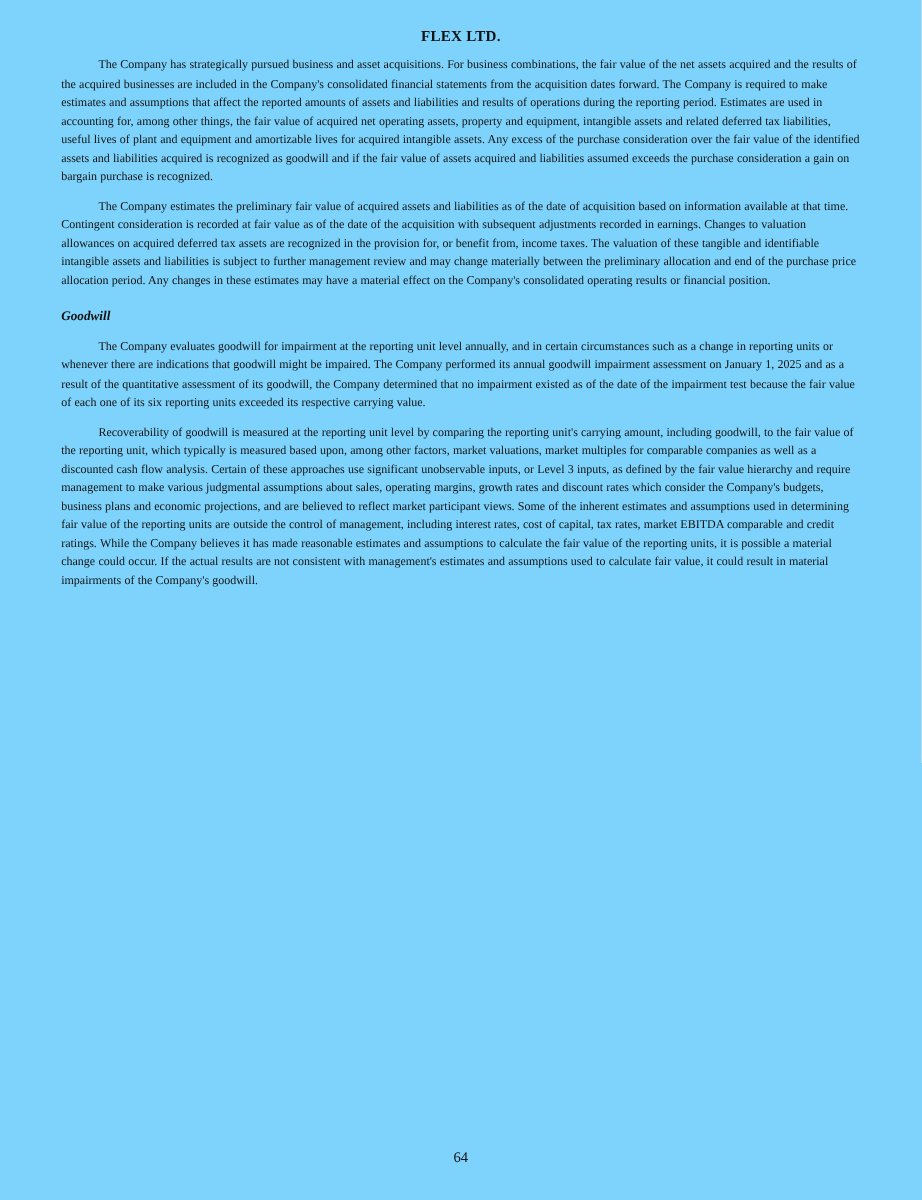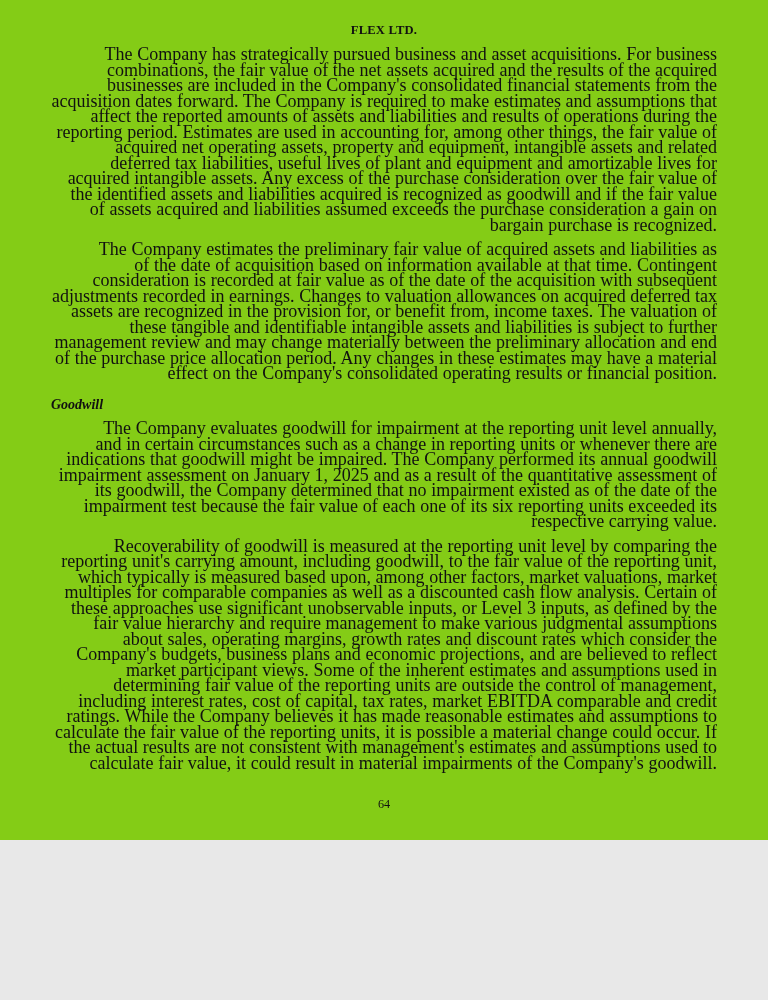--- a/index.html
+++ b/index.html
@@ -1,22 +1,22 @@
 <!DOCTYPE html>
 <html><head>
 <meta charset="utf-8">
 <style>
   * { margin: 0; padding: 0; box-sizing: border-box; }
   html, body { background: #e8e8e8; }
   .page {
     position: relative;
     width: 768px;
-    height: 840px;
+    height: 1000px;
     margin: 0 auto;
-    background: #84cc16;
+    background: #7dd3fc;
     font-family: "Liberation Serif", "DejaVu Serif", serif;
     color: #111111;
     overflow: hidden;
   }
   .content {
     padding: 20px 51px 0 51px;
   }
   .doc-header { text-align: center; }
   .company-name {
     font-size: 12.6px;
@@ -27,29 +27,29 @@
   }
   .document-title {
     font-size: 12.6px;
     font-weight: bold;
     line-height: 16px;
     margin-top: 12px;
     letter-spacing: 0.1px;
   }
   .doc-body { margin-top: 9px; }
   .para {
-    font-size: 18px;
+    font-size: 10px;
     line-height: 15.5px;
-    text-align: right;
+    text-align: left;
     text-indent: 31px;
     margin-top: 9px;
     word-spacing: 0.2px;
   }
   .section-heading {
-    font-size: 14px;
+    font-size: 11px;
     font-weight: bold;
     font-style: italic;
     line-height: 15.5px;
     margin-top: 15px;
   }
   .doc-footer {
     position: absolute;
     bottom: 28px;
     left: 0;
     width: 100%;

